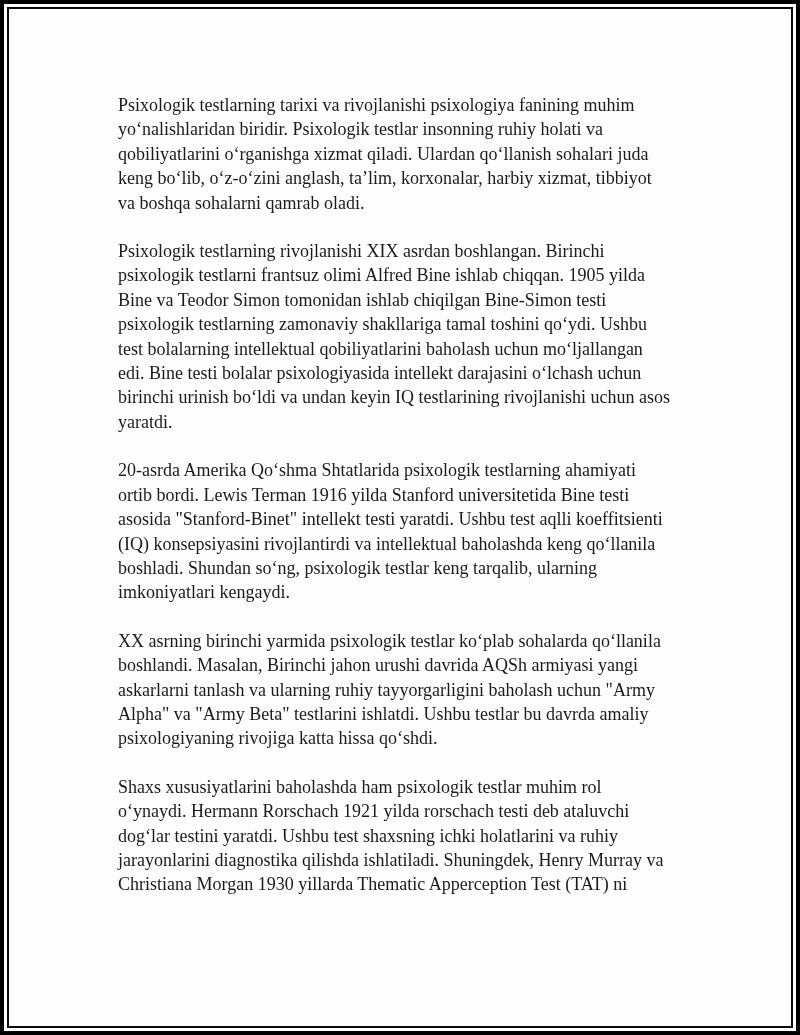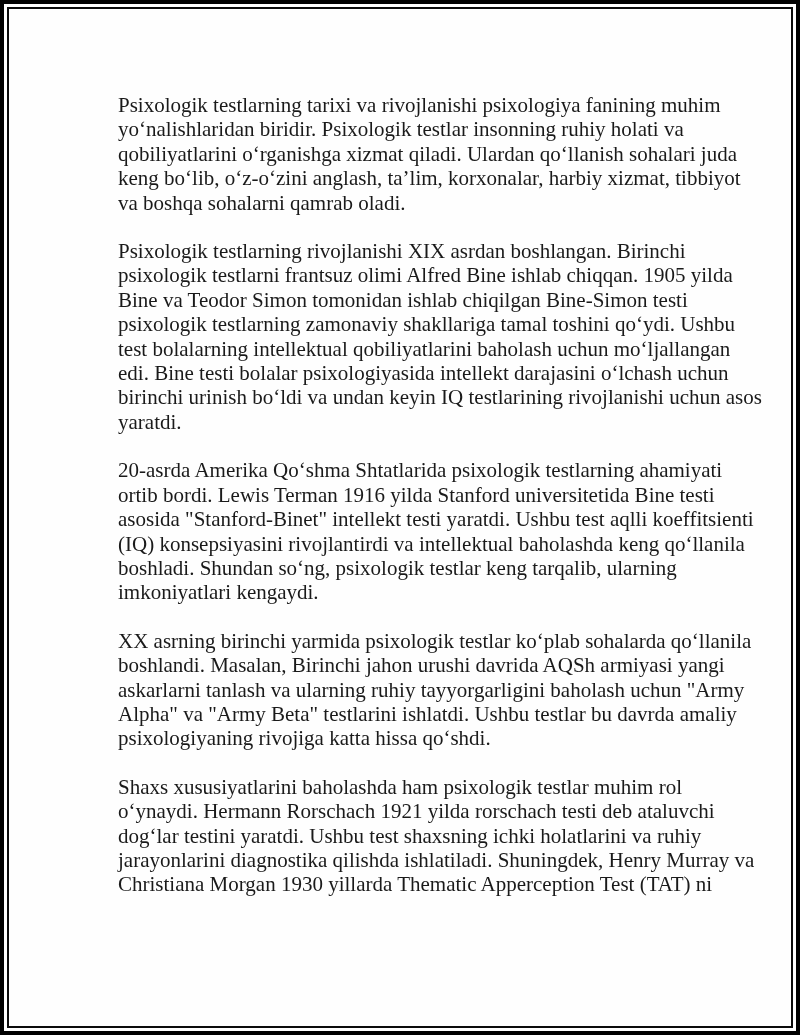--- a/index.html
+++ b/index.html
@@ -33,21 +33,21 @@
   .doc-title {
     font-family: "Liberation Serif", "DejaVu Serif", serif;
     font-weight: bold;
     font-size: 19.5px;
     line-height: 26px;
     color: #101010;
     margin: 0 0 19px 0;
   }
   .doc-paragraph {
     font-family: "Liberation Serif", "DejaVu Serif", serif;
-    font-size: 21px;
+    font-size: 18px;
     line-height: 24.4px;
     color: #1a1a1a;
     margin: 0 0 24px 0;
     white-space: pre;
   }
 </style>
 </head>
 <body>
 
 <div class="frame">

